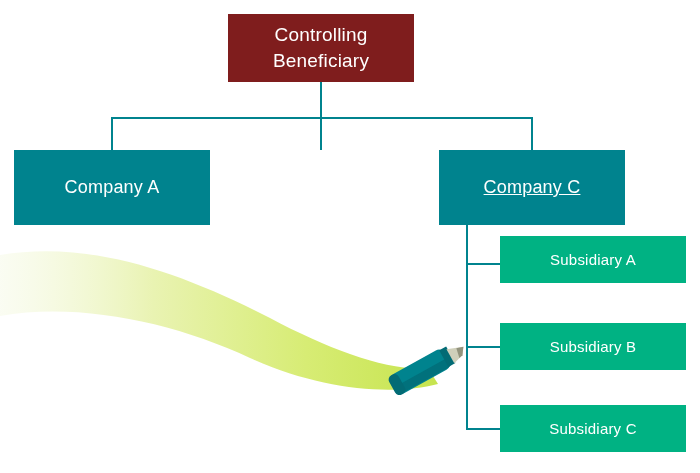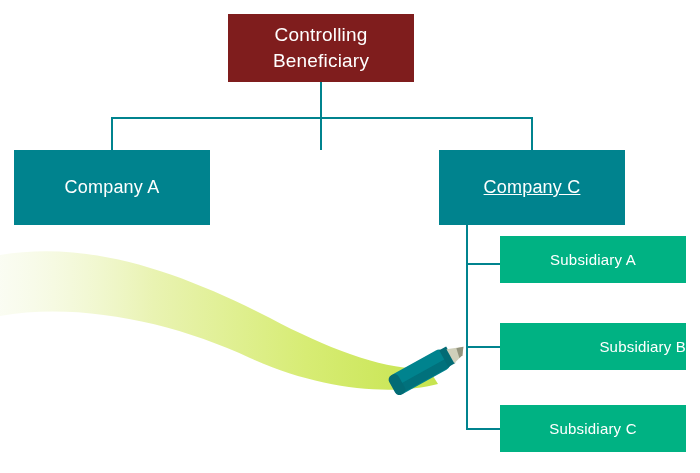--- a/index.html
+++ b/index.html
@@ -36,21 +36,21 @@
   }
   .node--company-a { left: 14px;  width: 196px; }
   .node--company-b { left: 227px; }
   .node--company-c { left: 439px; text-decoration: underline; }
   .node--subsidiary {
     left: 500px; width: 186px; height: 47px;
     background: #00b283;
     font-size: 15px;
   }
   .node--sub-a { top: 236px; }
-  .node--sub-b { top: 323px; justify-content: flex-end; }
+  .node--sub-b { top: 323px; }
   .node--sub-c { top: 405px; }
   .line {
     position: absolute;
     background: #00838e;
     z-index: 1;
   }
   .line--root-v   { left: 320px; top: 82px;  width: 2px;   height: 37px; }
   .line--comp-h   { left: 111px; top: 117px; width: 421px; height: 2px;  }
   .line--stub-a   { left: 111px; top: 117px; width: 2px;   height: 33px; }
   .line--stub-b   { left: 320px; top: 117px; width: 2px;   height: 33px; }

